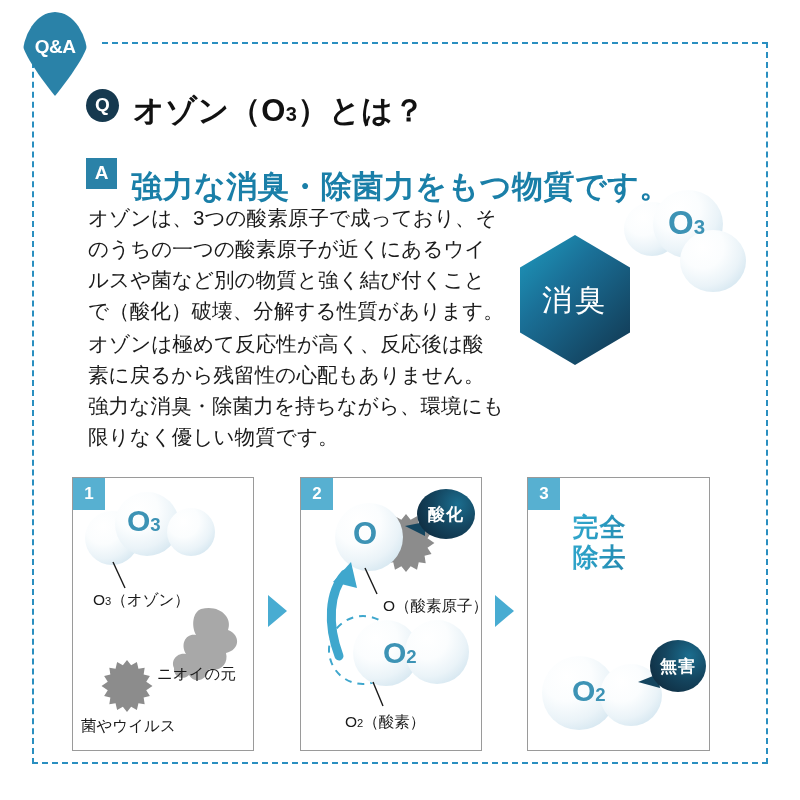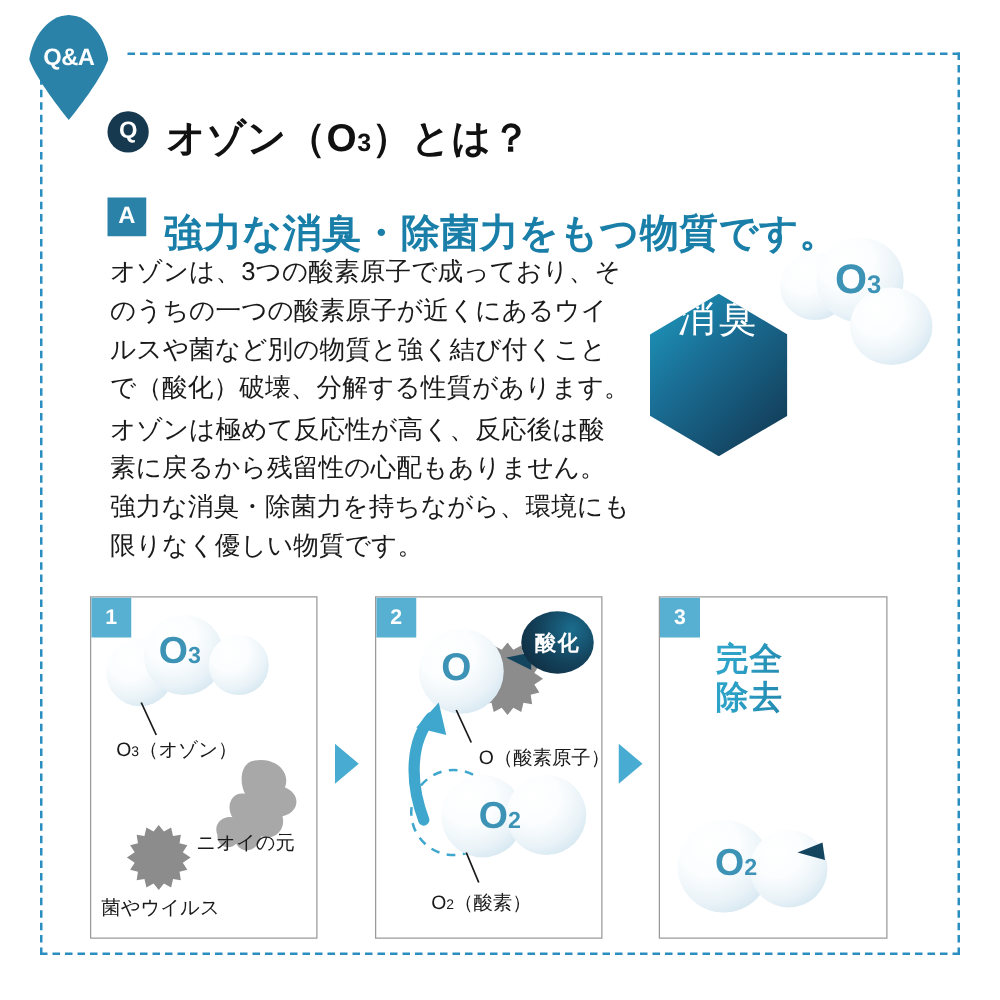--- a/index.html
+++ b/index.html
@@ -104,21 +104,21 @@
   }
   #body-copy p { margin:2px; }
 
   
   #hero { position:absolute; left:500px; top:190px; width:280px; height:250px; }
 
   .hexagon {
     position:absolute;
     clip-path: polygon(50% 0%, 100% 25%, 100% 75%, 50% 100%, 0% 75%, 0% 25%);
     -webkit-clip-path: polygon(50% 0%, 100% 25%, 100% 75%, 50% 100%, 0% 75%, 0% 25%);
-    display:flex; justify-content:center;
+    display:flex; align-items:center; justify-content:center;
     color:#ffffff;
     font-size:30px;
     letter-spacing:3px;
     font-family:"Liberation Serif","DejaVu Serif",serif;
   }
   #hex-deodor {
     left:20px; top:45px; width:110px; height:130px;
     background:linear-gradient(135deg,#1e9bbf 0%,#1a6f96 38%,#11344d 100%);
     z-index:3;
   }
@@ -383,15 +383,16 @@
       <div>除去</div>
     </div>
 
     <div class="bubble" style="left:14px; top:178px; width:74px; height:74px;"></div>
     <div class="bubble" style="left:72px; top:186px; width:62px; height:62px;"></div>
     <div class="bubble-label" style="left:44px; top:196px; font-size:30px;"><span>O</span><span class="sub">2</span></div>
 
     <svg width="183" height="274" style="position:absolute;left:0;top:0;z-index:6;">
       <path d="M130,196 L110,204 L132,210 Z" fill="#14455f"></path>
     </svg>
+    <div class="speech" style="left:122px; top:162px; width:56px; height:52px;">無害</div>
   </div>
 
 </div>
 
 </body></html>

